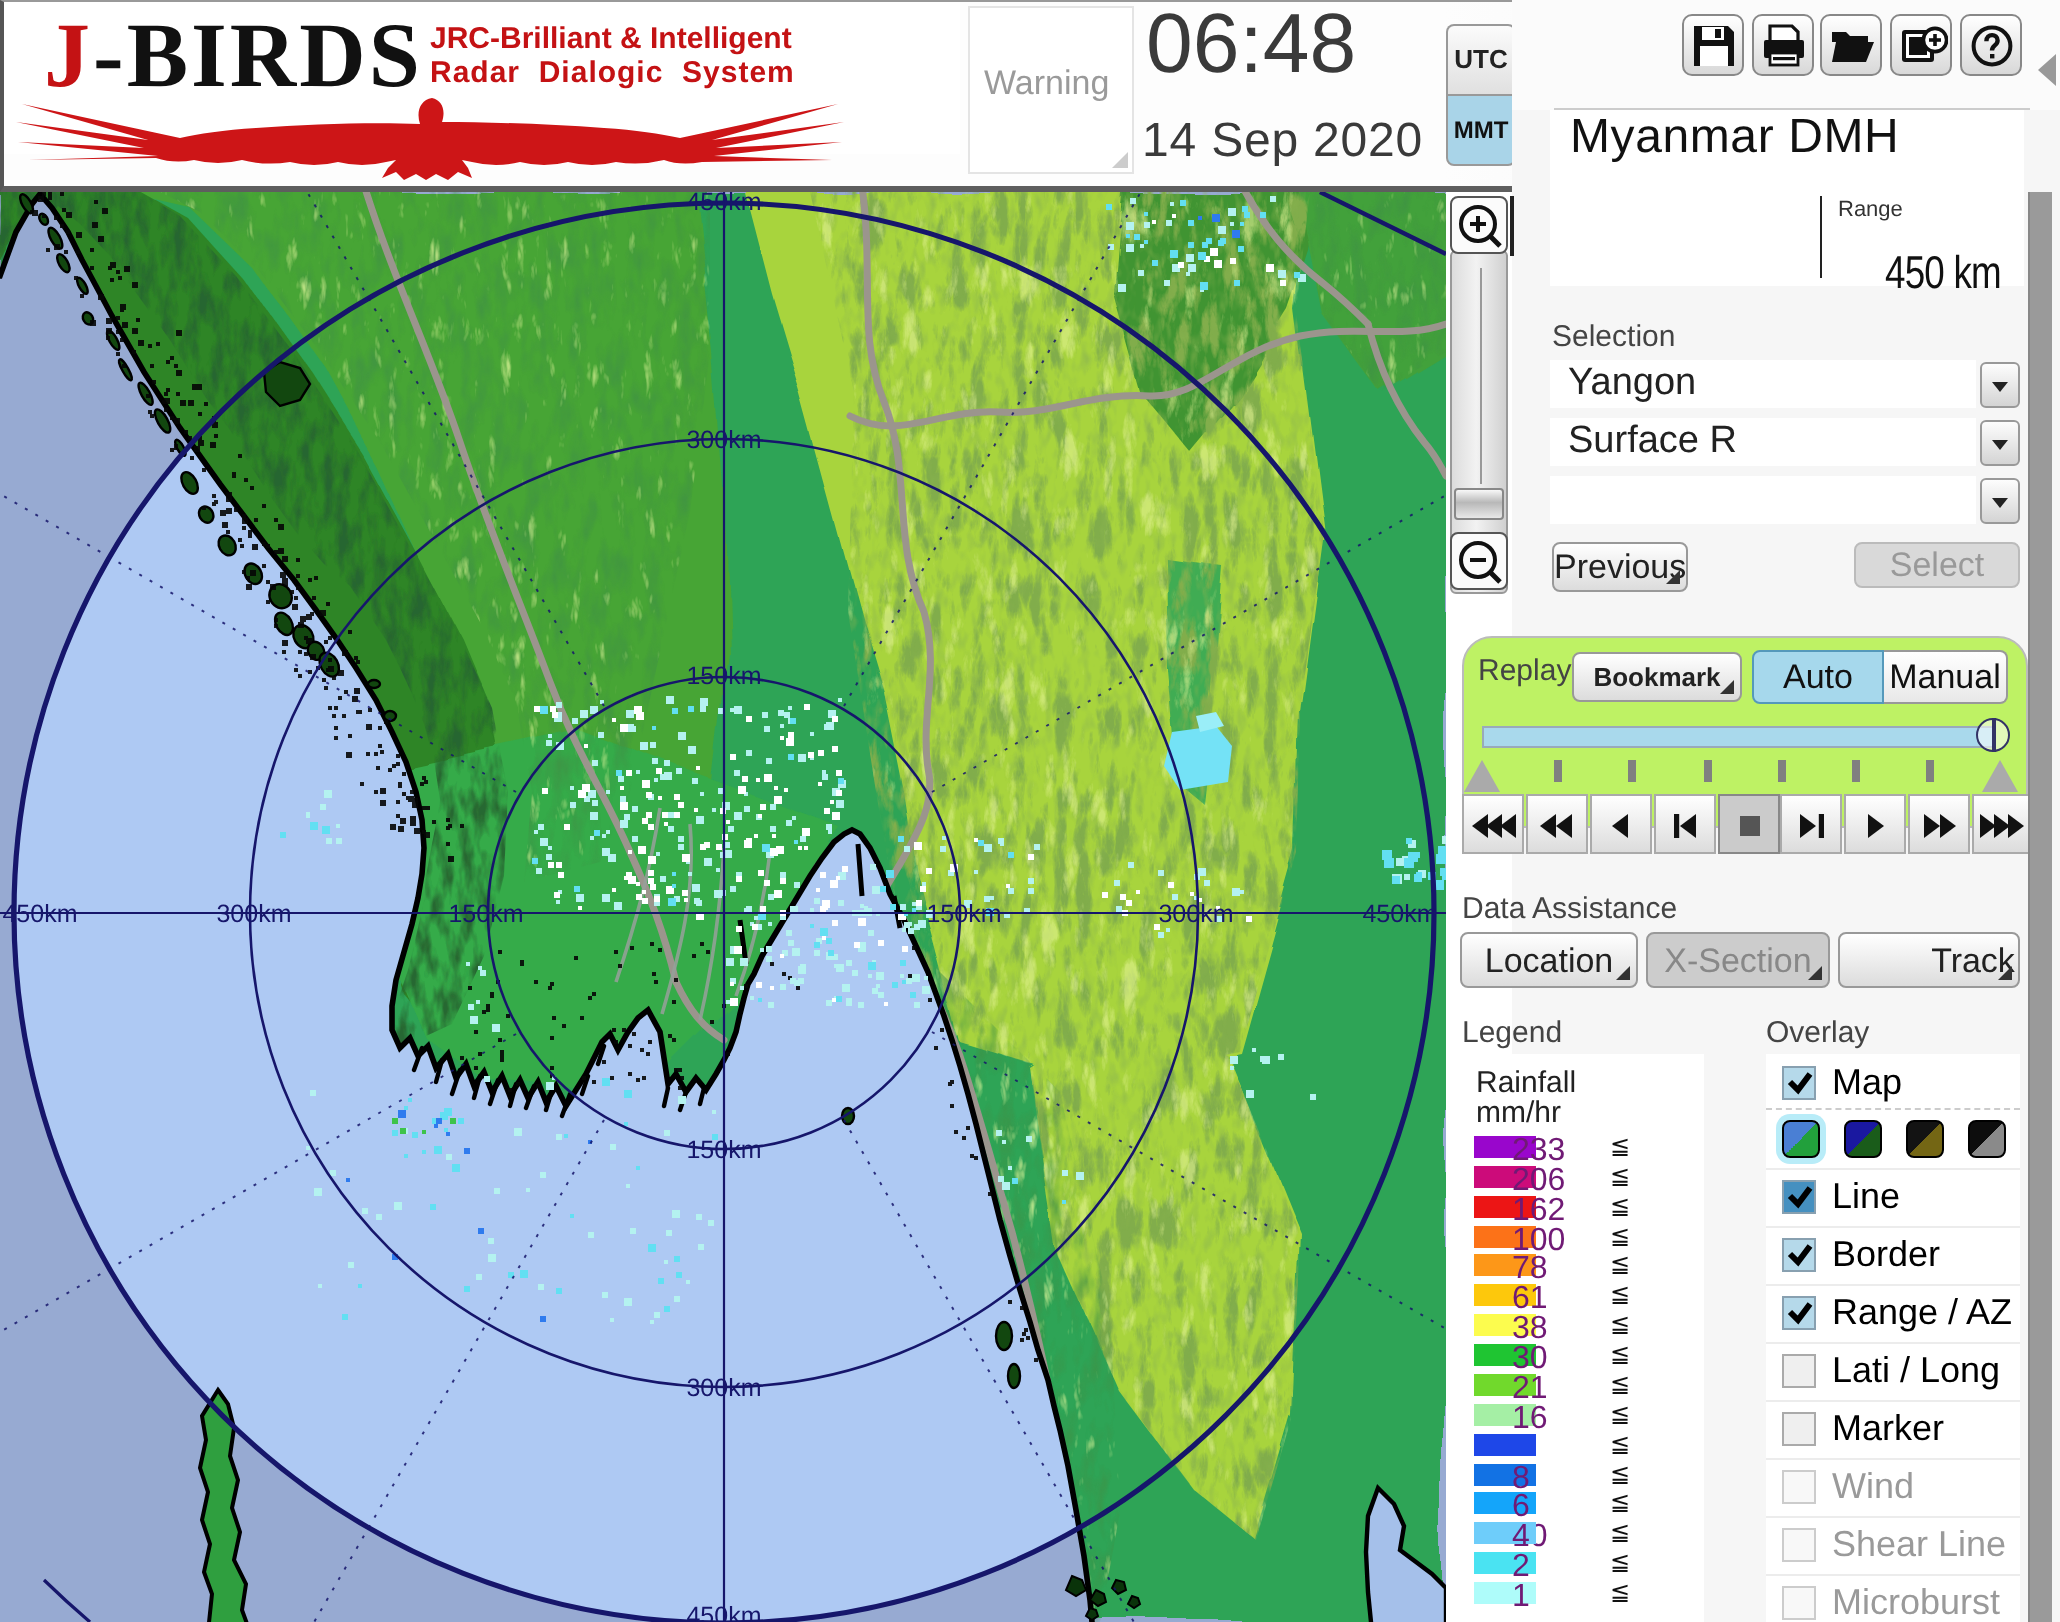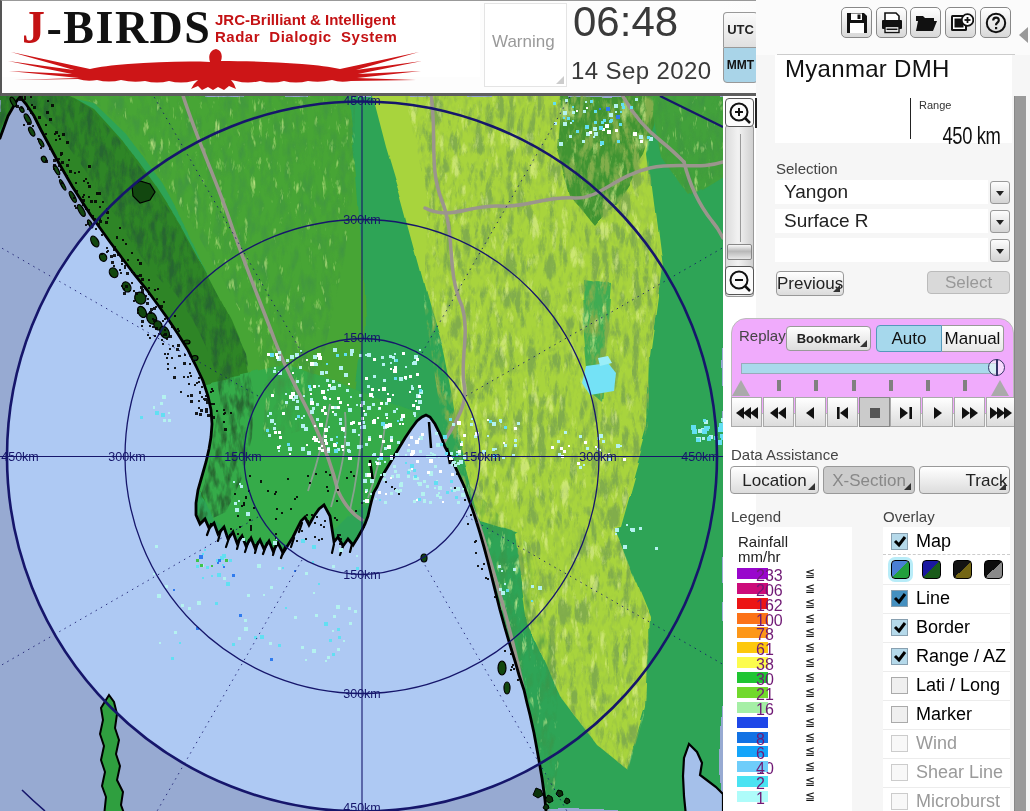--- a/index.html
+++ b/index.html
@@ -57,21 +57,21 @@
   font-size:19px; color:#222; padding-left:9px; line-height:24px;}
 .drop { position:absolute; left:234px; width:20px; height:23px;
   background:linear-gradient(#fdfdfd,#d4d4d4); border:1px solid #999; border-radius:3px; }
 .drop:after { content:""; position:absolute; left:5px; top:9px; width:0; height:0;
   border-left:4px solid transparent; border-right:4px solid transparent; border-top:5px solid #222; }
 .btn { position:absolute; background:linear-gradient(#ffffff,#dcdcdc); border:1px solid #999;
   border-radius:4px; font-size:17px; color:#222; text-align:center; }
 .corner:after { content:""; position:absolute; right:3px; bottom:3px; width:0; height:0;
   border-left:7px solid transparent; border-bottom:7px solid #333; }
 #replaybox { position:absolute; left:-25px; top:318px; width:283px; height:96px;
-  border:1px solid #bbb; border-radius:15px; background:#f0abfc;}
+  border:1px solid #bbb; border-radius:15px; background:#bef264;}
 #replay-lbl { position:absolute; left:7px; top:8px; font-size:15px; color:#444; }
 #bookmark { left:54px; top:7px; width:85px; height:25px; font-size:13px; line-height:24px; font-weight:bold;}
 #auto { position:absolute; left:144px; top:6px; width:66px; height:27px; background:#a6d8ec;
   border:1px solid #5599bb; border-radius:4px 0 0 4px; font-size:17px; color:#111; text-align:center; line-height:26px;}
 #manual { position:absolute; left:210px; top:6px; width:62px; height:27px; background:linear-gradient(#fff,#e8e8e8);
   border:1px solid #999; border-left:none; border-radius:0 4px 4px 0; font-size:17px; color:#111; text-align:center; line-height:26px;}
 #slider-track { position:absolute; left:9px; top:44px; width:256px; height:11px;
   background:#a9d9ec; border:1px solid #99aabb; }
 #slider-handle { position:absolute; left:256px; top:40px; width:17px; height:17px; border-radius:50%;
   background:rgba(255,255,255,.55); border:1.5px solid #336; }

